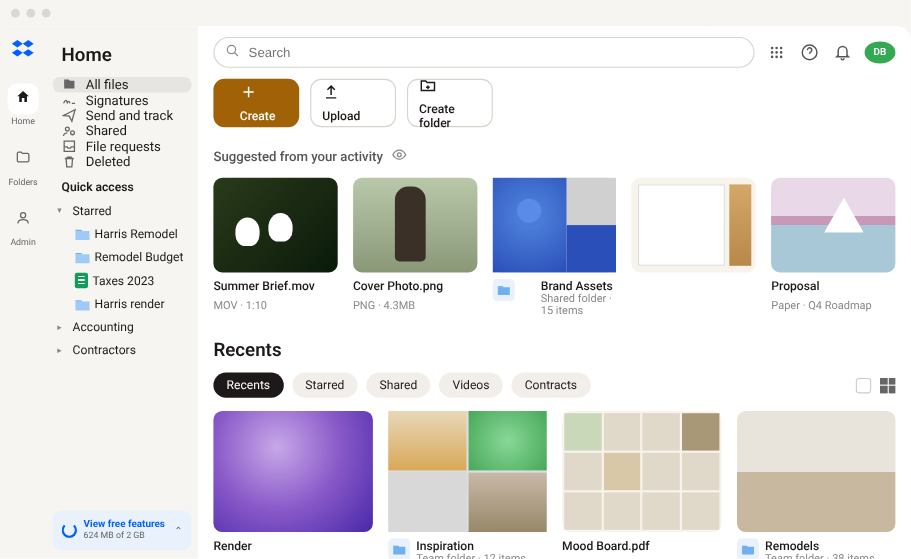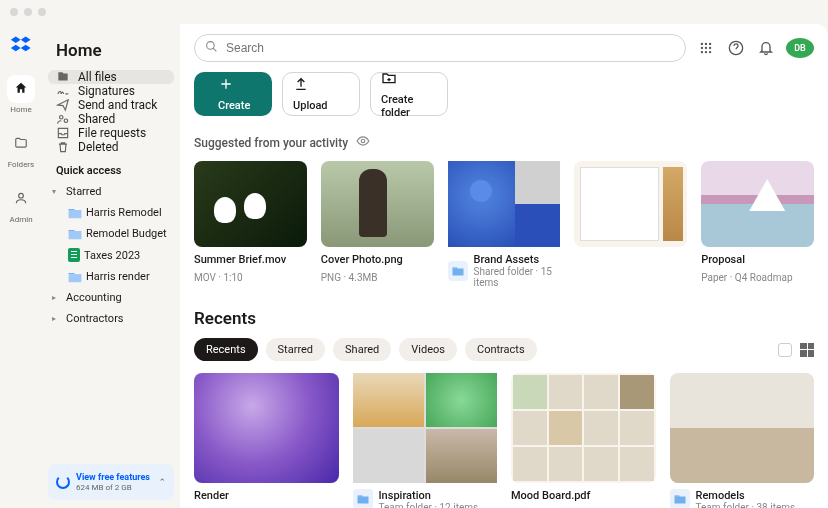--- a/index.html
+++ b/index.html
@@ -42,31 +42,31 @@
   .main { flex: 1; background: #fff; padding: 10px 14px; overflow-y: auto; }
   .topbar { display: flex; align-items: center; gap: 10px; margin-bottom: 10px; }
   .search { flex: 1; max-width: 510px; height: 28px; border: 1px solid #d8d3cb; border-radius: 14px; display: flex; align-items: center; padding: 0 10px; gap: 8px; color: #888; }
   .search input { border: none; outline: none; flex: 1; font-size: 12px; }
   .top-icons { display: flex; align-items: center; gap: 10px; margin-left: auto; }
   .top-icon { width: 20px; height: 20px; display: flex; align-items: center; justify-content: center; cursor: pointer; color: #555; }
   .avatar { width: 28px; height: 20px; border-radius: 50%; background: #34a853; color: #fff; font-size: 9px; font-weight: 600; display: flex; align-items: center; justify-content: center; }
   
   .actions { display: flex; gap: 10px; margin-bottom: 18px; }
   .action-btn { width: 78px; height: 44px; border: 1px solid #d8d3cb; border-radius: 10px; display: flex; flex-direction: column; justify-content: center; padding: 0 10px; gap: 4px; cursor: pointer; font-size: 11px; font-weight: 500; background: #fff; }
-  .action-btn.primary { background: #0f766e; color: #fff; border: none; padding-left: 24px; }
+  .action-btn.primary { background: #a16207; color: #fff; border: none; padding-left: 24px; }
   .action-ic { width: 16px; height: 16px; }
   
   .sect-head { display: flex; align-items: center; gap: 8px; margin-bottom: 10px; }
   .sect-head h2 { font-size: 12px; font-weight: 500; color: #555; }
   .sect-head h2.big { font-size: 17px; font-weight: 600; color: #1e1919; }
   
   .suggest-row { display: flex; gap: 14px; margin-bottom: 20px; }
   .sug-card { flex: 1; display: flex; flex-direction: column; gap: 6px; cursor: pointer; min-width: 0; }
   .sug-thumb { height: 86px; border-radius: 8px; background: #ddd; background-size: cover; background-position: center; }
-  .sug-meta-row { display: flex; gap: 6px; align-items: center; }
+  .sug-meta-row { display: flex; gap: 24px; align-items: flex-start; }
   .sug-folder-badge { width: 20px; height: 20px; border-radius: 4px; background: #e8f1fc; display: flex; align-items: center; justify-content: center; flex-shrink: 0; }
   .sug-name { font-size: 11px; font-weight: 500; white-space: nowrap; overflow: hidden; text-overflow: ellipsis; }
   .sug-sub { font-size: 10px; color: #888; }
   
   .t1 { background: linear-gradient(135deg, #2a3a1a, #0a1a0a); position: relative; }
   .t1::before, .t1::after { content: ''; position: absolute; background: #fff; border-radius: 50% 50% 40% 40%; }
   .t1::before { width: 22px; height: 26px; left: 20px; top: 36px; }
   .t1::after { width: 22px; height: 26px; left: 50px; top: 32px; }
   .t2 { background: linear-gradient(#b8c8a8, #8a9878); position: relative; }
   .t2::before { content: ''; position: absolute; left: 38px; top: 8px; width: 28px; height: 68px; background: #3a3028; border-radius: 12px 12px 4px 4px; }

